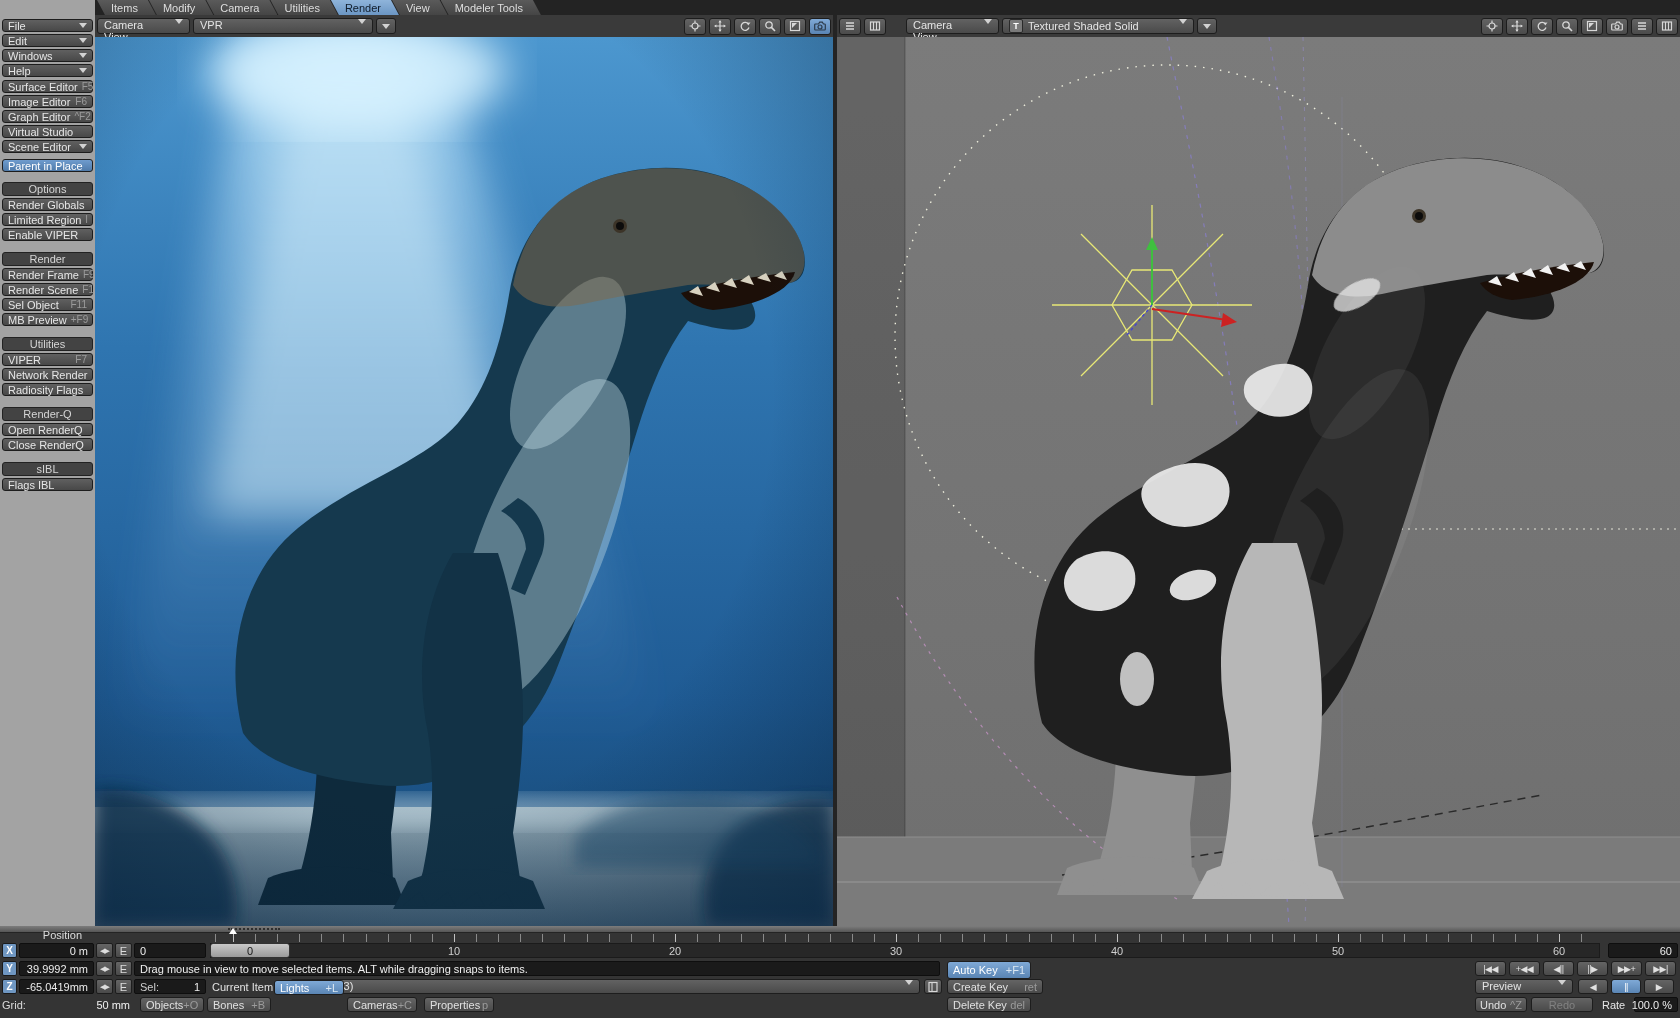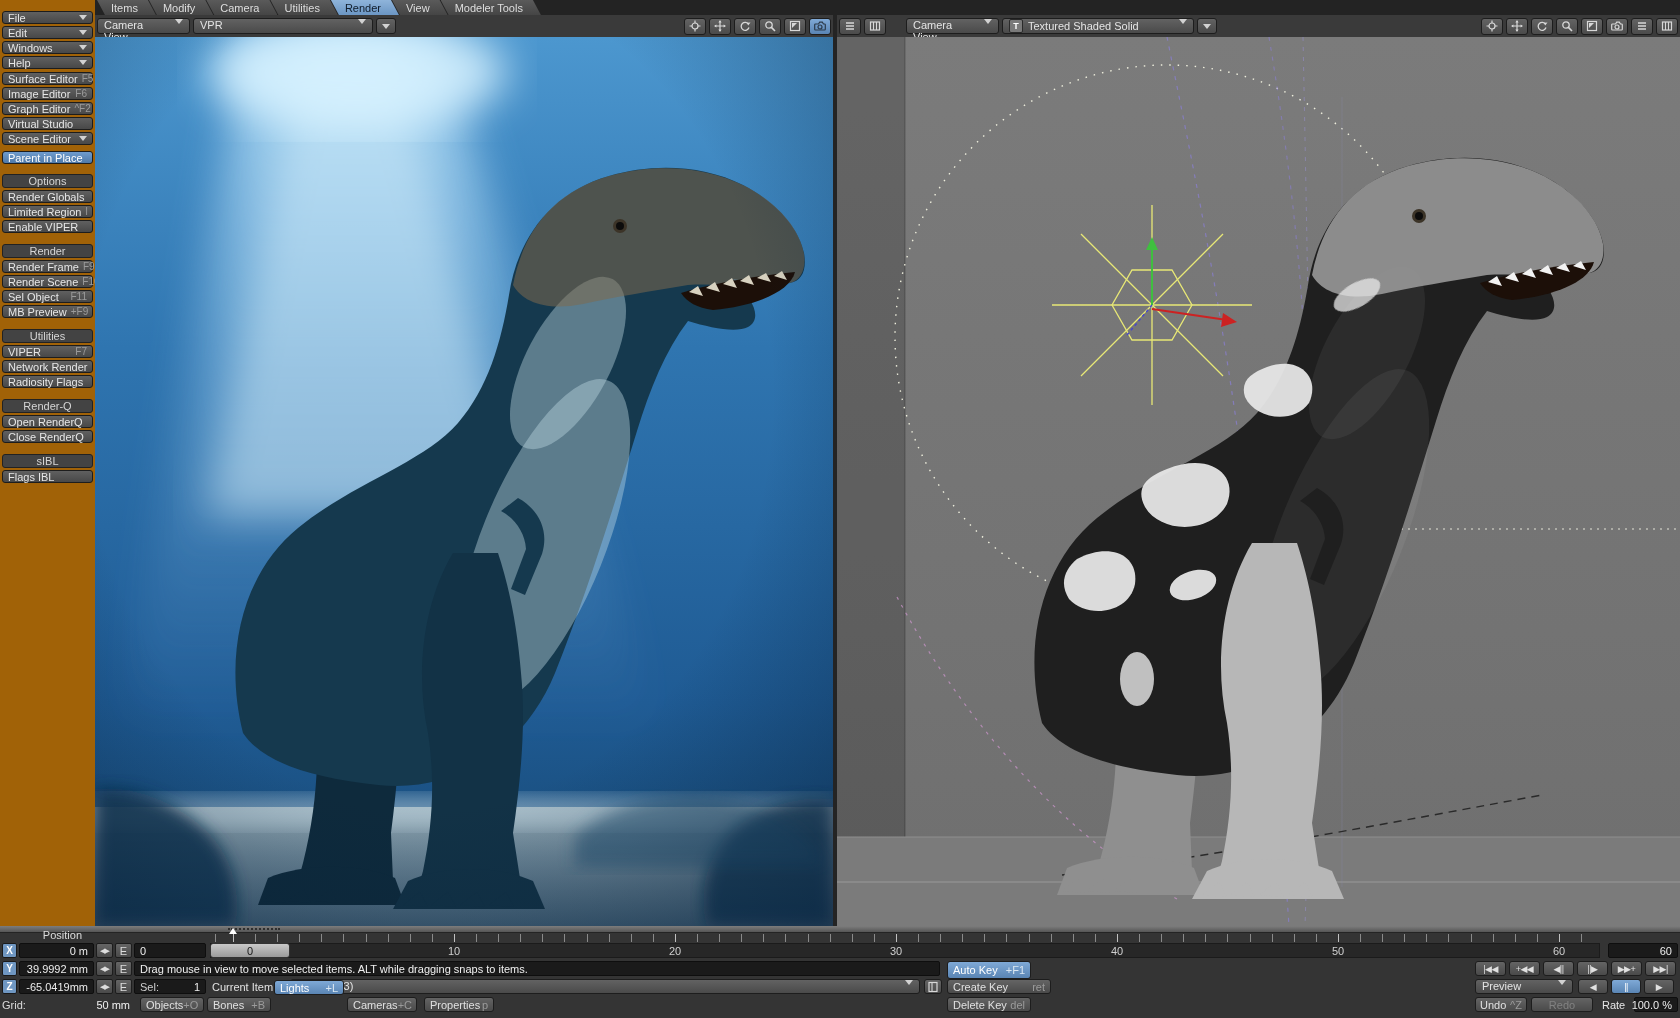--- a/index.html
+++ b/index.html
@@ -19,21 +19,21 @@
   .field{display:flex;align-items:center;justify-content:flex-end;padding:0 5px;background:#1a1a1a;
          border:1px solid #0e0e0e;border-radius:2px;color:#ececec;box-sizing:border-box;white-space:nowrap;}
   .field.left{justify-content:flex-start;}
   .chip{display:flex;align-items:center;justify-content:center;width:15px;background:#6f97c2;
         border:1px solid #1a1a1a;border-radius:2px;color:#fff;font-weight:bold;font-size:10px;box-sizing:border-box;}
   .ebtn{display:flex;align-items:center;justify-content:center;width:17px;background:linear-gradient(#656565,#4a4a4a);
         border:1px solid #1d1d1d;border-radius:2px;color:#ddd;box-sizing:border-box;}
   .spin{display:flex;align-items:center;justify-content:center;width:17px;background:linear-gradient(#656565,#4a4a4a);
         border:1px solid #1d1d1d;border-radius:2px;color:#ddd;font-size:7px;letter-spacing:-1px;box-sizing:border-box;}
   
-  #sidebar{left:0;top:0;width:95px;height:1018px;background:#a16207;padding:11px 2px;box-sizing:border-box;}
+  #sidebar{left:0;top:0;width:95px;height:1018px;background:#a3a3a3;padding:19px 2px;box-sizing:border-box;}
   #sidebar .btn,#sidebar .hdr{margin-bottom:2px;font-size:11px;}
   
   #tabrow{left:95px;top:0;right:0;height:15px;background:#232323;display:flex;align-items:stretch;padding-left:2px;}
   .tab{display:flex;align-items:center;justify-content:center;padding:0 18px 0 14px;margin-right:-7px;
        background:linear-gradient(#5a5a5a,#454545);color:#dedede;
        clip-path:polygon(0 0,calc(100% - 8px) 0,100% 100%,8px 100%);}
   .tab.active{background:linear-gradient(#8fb4da,#6b96c4);color:#101c2a;z-index:3;position:relative;}
   
   .vbar{top:15px;height:22px;background:#3a3a3a;display:flex;align-items:center;gap:3px;padding:0 2px;box-sizing:border-box;}
   .ddown{display:flex;align-items:flex-start;justify-content:space-between;gap:6px;height:16px;padding:0 6px;
@@ -549,21 +549,21 @@
           </svg>
           <span>Light (3)</span>
         </span>
       <span class="tri"></span>
     </div>
     <div class="tbtn abs" style="left:924px;top:53px;width:18px">
         <svg width="12" height="12">
           <use href="#i-panel"></use>
         </svg>
       </div>
-    <div class="tbtn abs" style="left:947px;top:53px;width:104px;font-size:11px;letter-spacing:0;justify-content:space-between;padding:0 5px">
+    <div class="tbtn abs" style="left:947px;top:53px;width:96px;font-size:11px;letter-spacing:0;justify-content:space-between;padding:0 5px">
         <span>Create Key</span>
         <span style="color:#9b9b9b">ret</span>
       </div>
     <div class="ddown abs" style="left:1475px;top:53px;width:98px;height:15px">
         <span>Preview</span>
         <span class="tri"></span>
       </div>
     <div class="tbtn abs" style="left:1578px;top:53px;width:30px">◀</div>
     <div class="tbtn blue abs" style="left:1611px;top:53px;width:30px">||</div>
     <div class="tbtn abs" style="left:1644px;top:53px;width:30px">▶</div>

